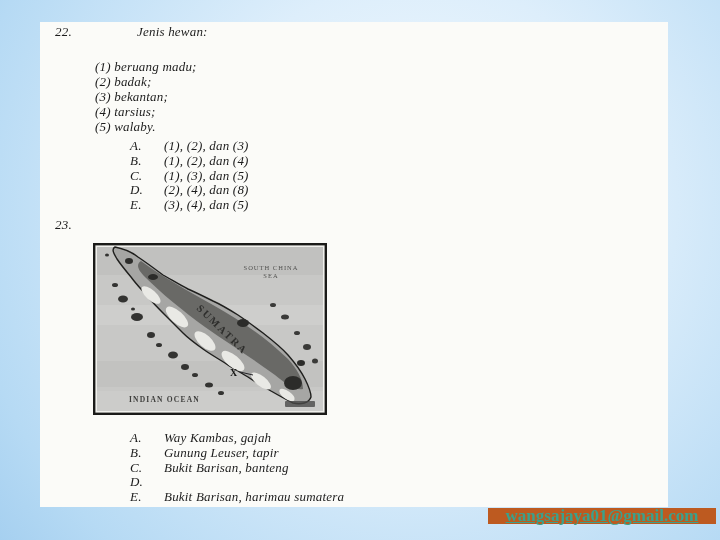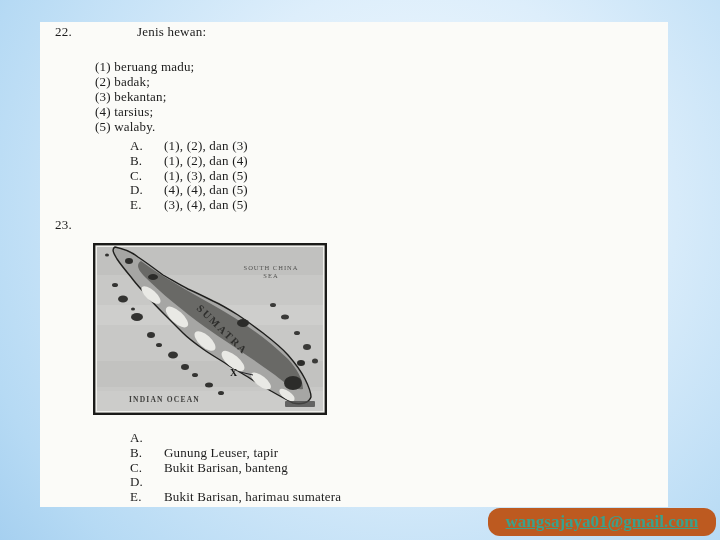--- a/index.html
+++ b/index.html
@@ -6,34 +6,34 @@
   html,body { width:720px; height:540px; overflow:hidden; }
   body {
     font-family:"Liberation Serif", serif;
     position:relative;
     background: radial-gradient(circle at 58% 38%, #f6fbff 0%, #ddeefb 42%, #b6daf4 85%, #a6d0f0 100%);
   }
   .page {
     position:absolute; left:40px; top:22px; width:628px; height:485px;
     background:#fbfbf8;
   }
-  .doc-text { color:#1c1c1c; font-size:13px; letter-spacing:0.2px; }
+  .doc-text { color:#1c1c1c; font-size:13px; letter-spacing:0.2px;font-style:italic; }
   .q-number { position:absolute; left:15px; width:36px; }
   .q-body   { position:absolute; left:55px; white-space:nowrap; }
   .list-plain { position:absolute; left:55px; line-height:15px; white-space:nowrap;margin-top:20px; }
   .options { position:absolute; left:90px; line-height:14.8px; }
   .opt-row { display:flex; white-space:nowrap; }
   .opt-letter { width:34px; flex:0 0 34px; }
   .map-figure {
     position:absolute; left:53px; top:221px; width:234px; height:172px;
   }
   .map-figure svg { width:100%; height:100%; display:block; }
   .watermark {
-    position:absolute; left:488px; top:508px; width:228px; height:28px;
-    display:flex; align-items:center; justify-content:center;border-radius:12px;
+    position:absolute; left:488px; top:508px; width:228px; height:16px;
+    display:flex; align-items:center; justify-content:center;
   }
   .watermark a {
     font-family:"Liberation Serif", serif;
     font-weight:bold; font-size:17px; text-decoration:underline;
     cursor:pointer;
   }
   .map-label { font-family:"Liberation Serif", serif; }
 </style>
 </head>
 <body>
@@ -60,21 +60,21 @@
     <div class="opt-row">
       <span class="opt-letter">B.</span>
       <span>(1), (2), dan (4)</span>
     </div>
     <div class="opt-row">
       <span class="opt-letter">C.</span>
       <span>(1), (3), dan (5)</span>
     </div>
     <div class="opt-row">
       <span class="opt-letter">D.</span>
-      <span>(4), (4), dan (5)</span>
+      <span>(2), (4), dan (8)</span>
     </div>
     <div class="opt-row">
       <span class="opt-letter">E.</span>
       <span>(3), (4), dan (5)</span>
     </div>
   </div>
 
   <div class="doc-text q-number" style="top:195px;">23.</div>
 
   <div class="map-figure">
@@ -149,20 +149,21 @@
 
       <rect x="192" y="158" width="30" height="6" rx="1" fill="#4a4a48" opacity="0.8"></rect>
 
       <rect x="1.2" y="1.2" width="231.6" height="169.6" fill="none" stroke="#1b1b19" stroke-width="2.4"></rect>
     </svg>
   </div>
 
   <div class="doc-text options" style="top:409px;">
     <div class="opt-row">
       <span class="opt-letter">A.</span>
+      <span>Way Kambas, gajah</span>
     </div>
     <div class="opt-row">
       <span class="opt-letter">B.</span>
       <span>Gunung Leuser, tapir</span>
     </div>
     <div class="opt-row">
       <span class="opt-letter">C.</span>
       <span>Bukit Barisan, banteng</span>
     </div>
     <div class="opt-row">

